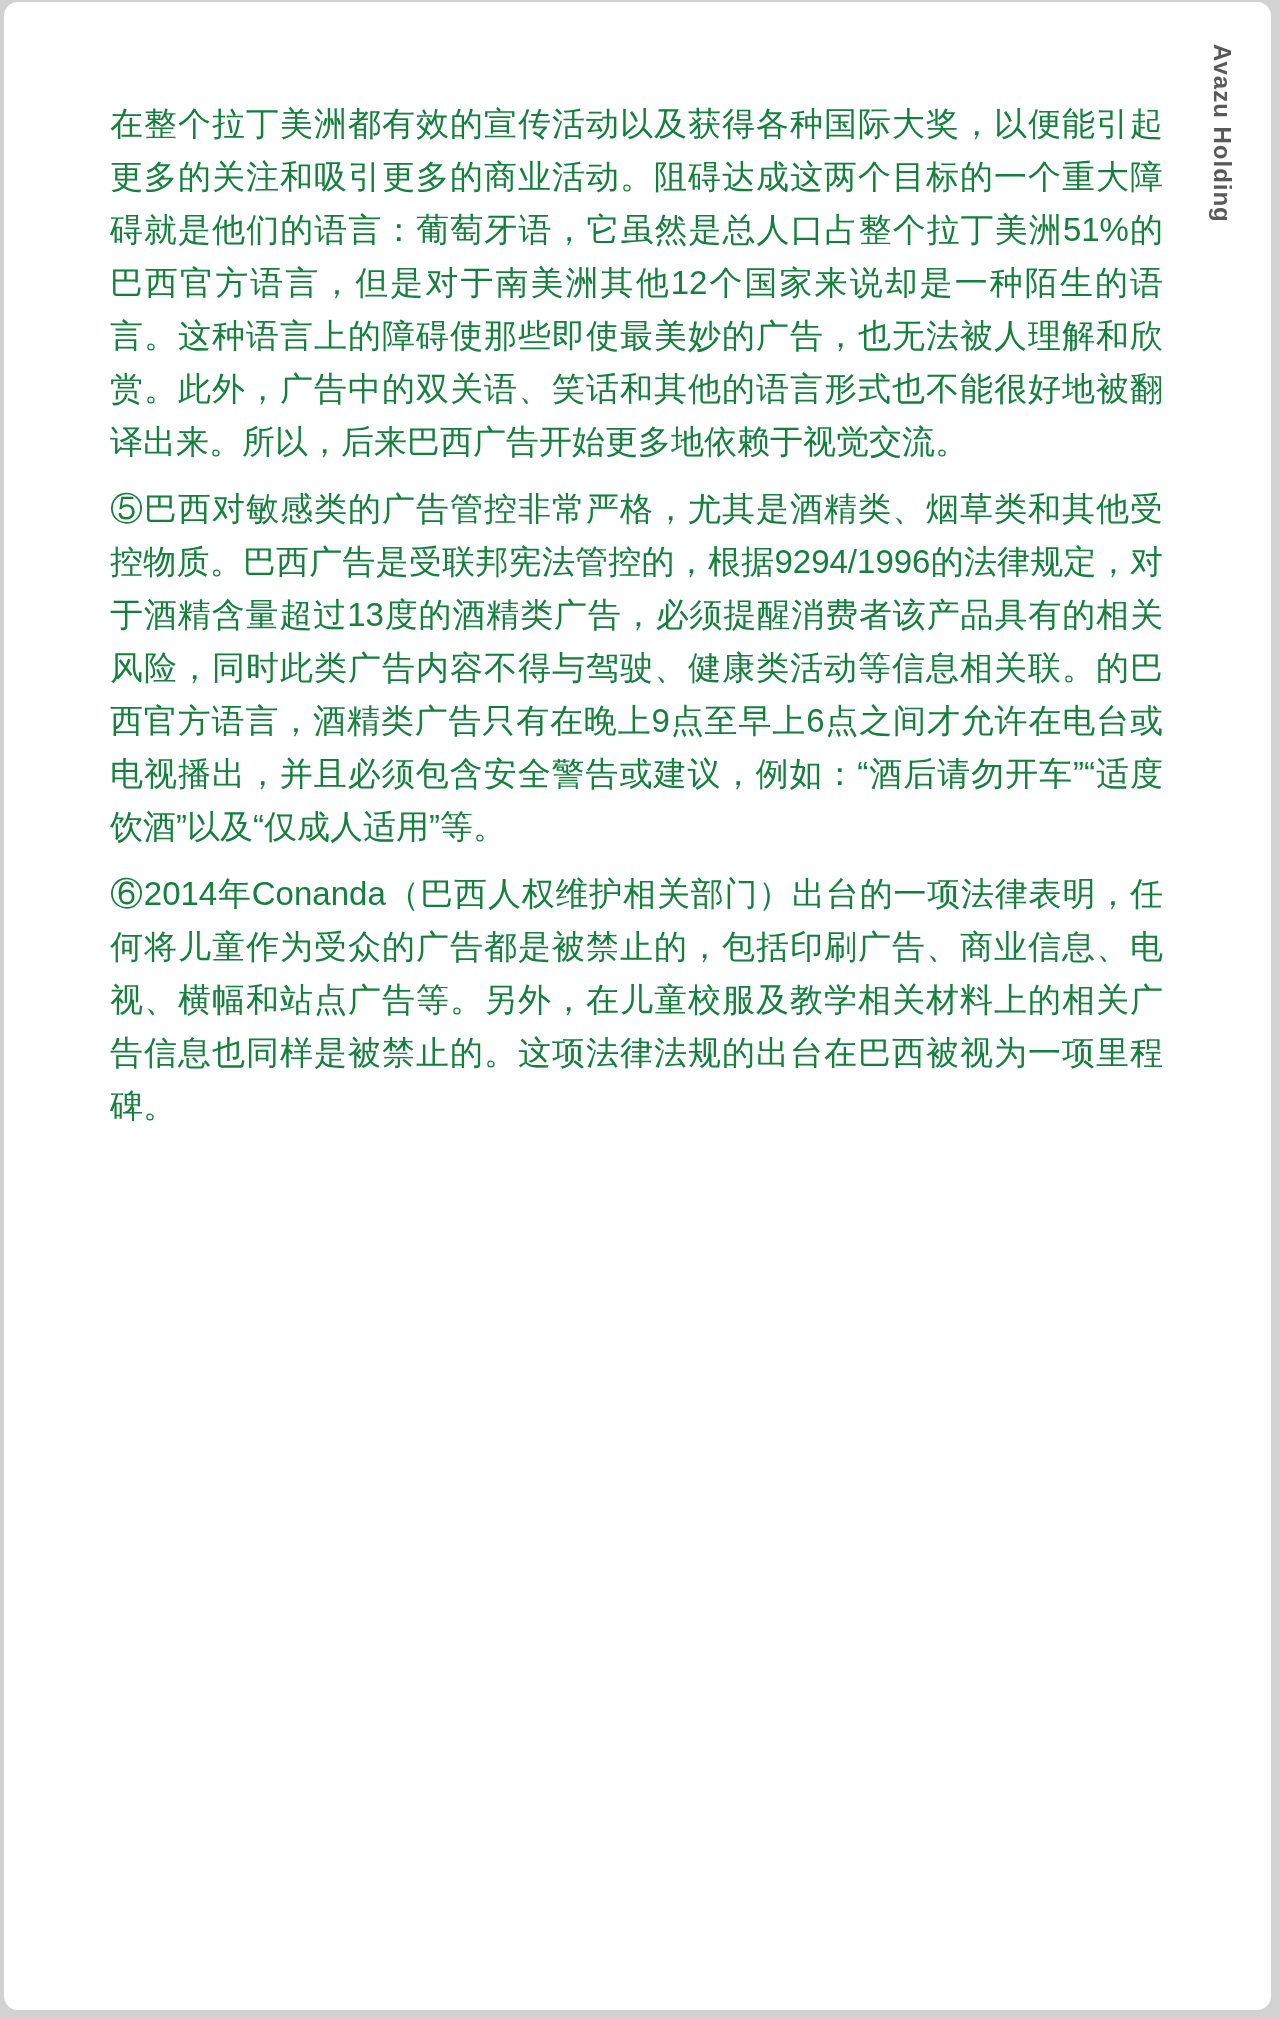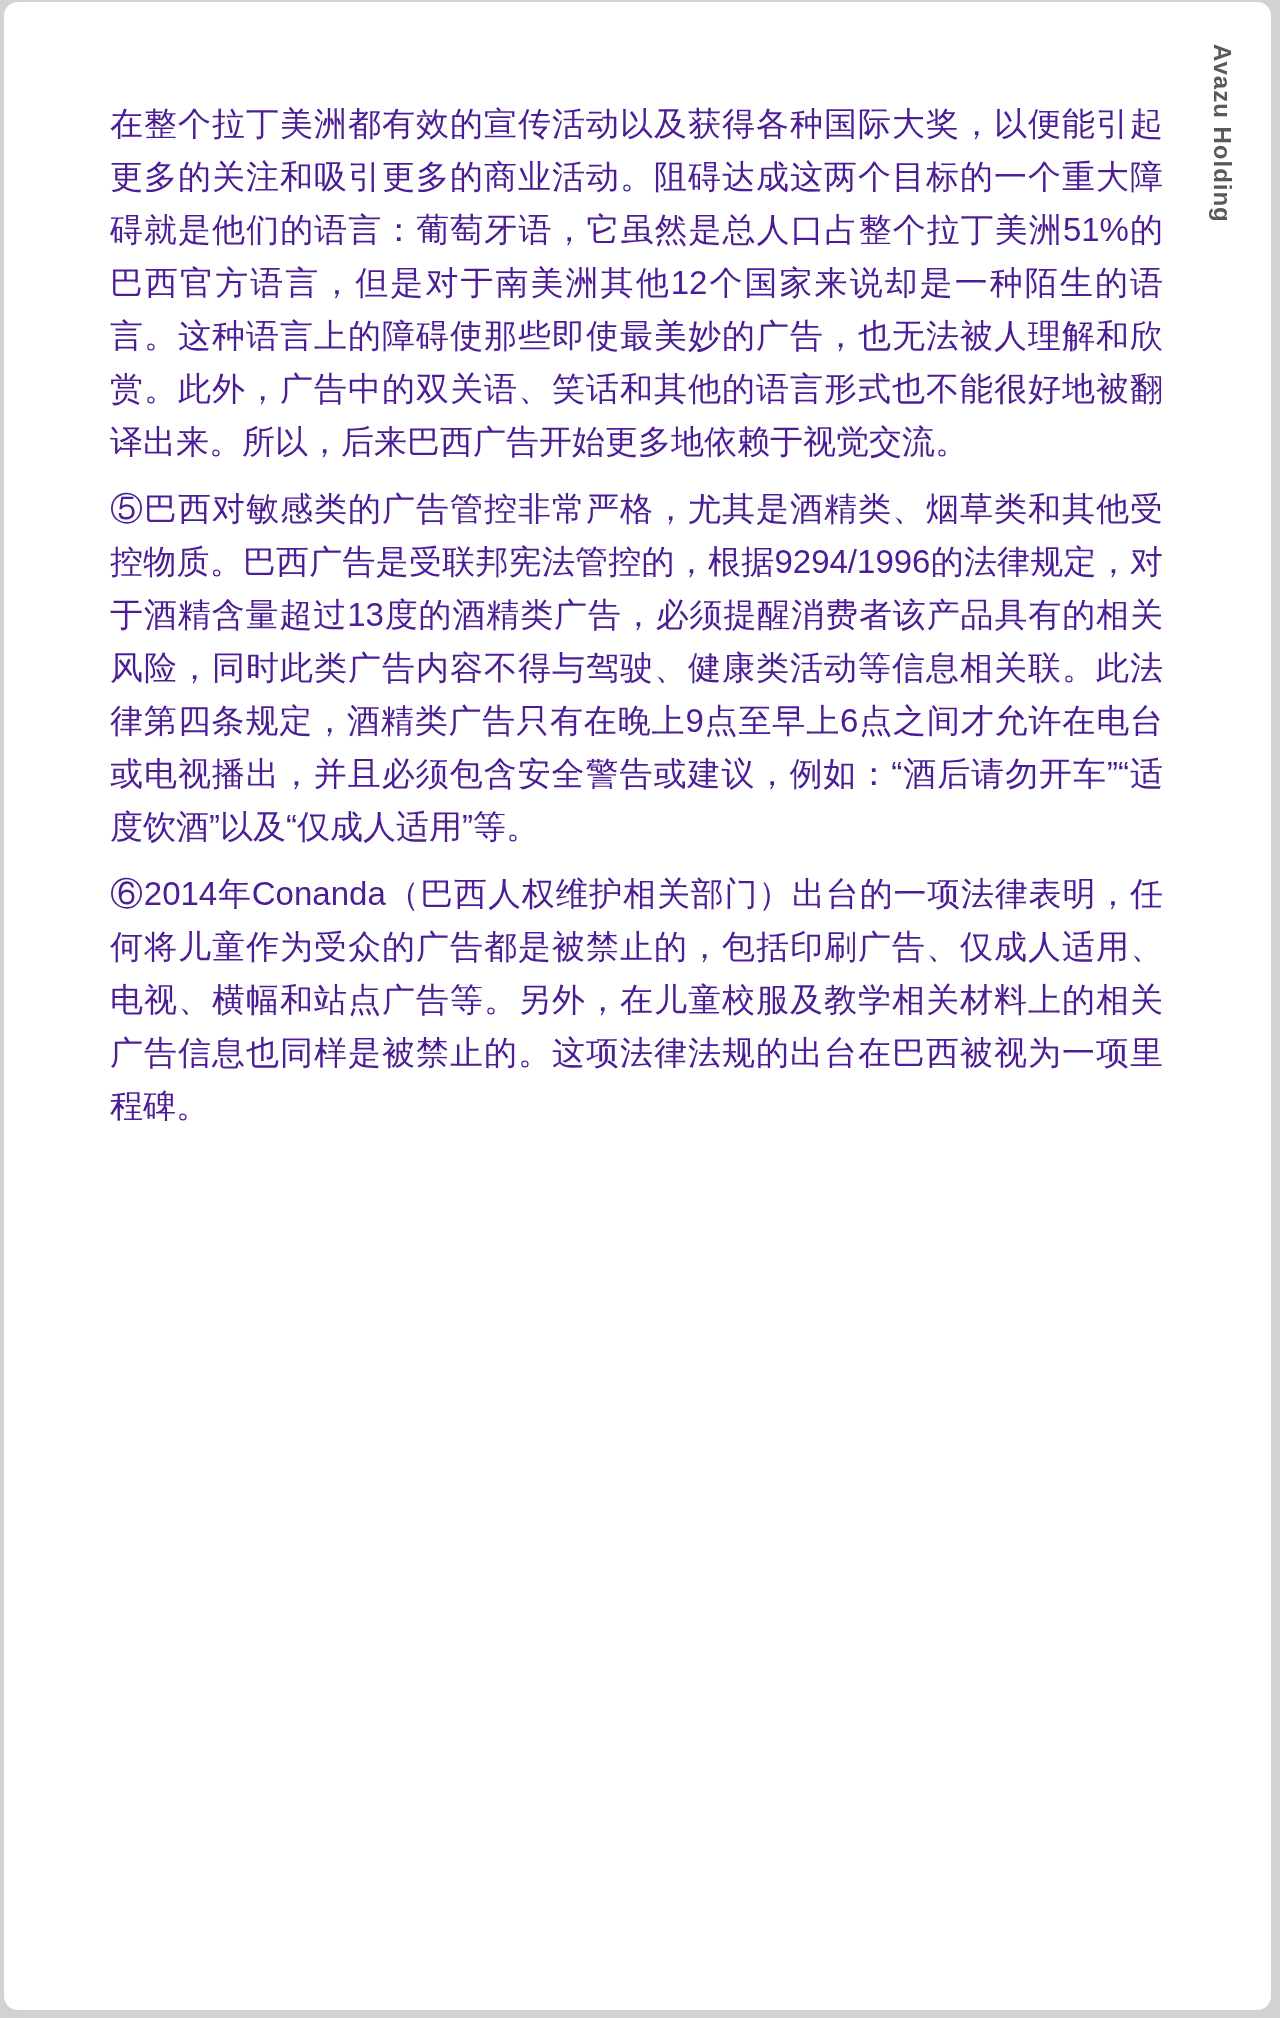--- a/index.html
+++ b/index.html
@@ -34,36 +34,36 @@
     color: #595959;
     white-space: nowrap;
   }
   .content {
     position: absolute;
     left: 106px; 
     top: 95px;
     width: 1053px;
     font-size: 33px;
     line-height: 53px;
-    color: #4c1d95;
+    color: #15803d;
     text-align: justify;
   }
   .content p {
     margin: 0 0 14px 0;
     word-break: break-all;
   }
   .content p:last-child {
     margin-bottom: 0;
   }
 </style>
 </head>
 <body>
 
 <div class="canvas">
   <div class="page">
     <div class="brand">Avazu Holding</div>
     <div class="content">
       <p>在整个拉丁美洲都有效的宣传活动以及获得各种国际大奖，以便能引起更多的关注和吸引更多的商业活动。阻碍达成这两个目标的一个重大障碍就是他们的语言：葡萄牙语，它虽然是总人口占整个拉丁美洲51%的巴西官方语言，但是对于南美洲其他12个国家来说却是一种陌生的语言。这种语言上的障碍使那些即使最美妙的广告，也无法被人理解和欣赏。此外，广告中的双关语、笑话和其他的语言形式也不能很好地被翻译出来。所以，后来巴西广告开始更多地依赖于视觉交流。</p>
-      <p>⑤巴西对敏感类的广告管控非常严格，尤其是酒精类、烟草类和其他受控物质。巴西广告是受联邦宪法管控的，根据9294/1996的法律规定，对于酒精含量超过13度的酒精类广告，必须提醒消费者该产品具有的相关风险，同时此类广告内容不得与驾驶、健康类活动等信息相关联。此法律第四条规定，酒精类广告只有在晚上9点至早上6点之间才允许在电台或电视播出，并且必须包含安全警告或建议，例如：“酒后请勿开车”“适度饮酒”以及“仅成人适用”等。</p>
-      <p>⑥2014年Conanda（巴西人权维护相关部门）出台的一项法律表明，任何将儿童作为受众的广告都是被禁止的，包括印刷广告、仅成人适用、电视、横幅和站点广告等。另外，在儿童校服及教学相关材料上的相关广告信息也同样是被禁止的。这项法律法规的出台在巴西被视为一项里程碑。</p>
+      <p>⑤巴西对敏感类的广告管控非常严格，尤其是酒精类、烟草类和其他受控物质。巴西广告是受联邦宪法管控的，根据9294/1996的法律规定，对于酒精含量超过13度的酒精类广告，必须提醒消费者该产品具有的相关风险，同时此类广告内容不得与驾驶、健康类活动等信息相关联。的巴西官方语言，酒精类广告只有在晚上9点至早上6点之间才允许在电台或电视播出，并且必须包含安全警告或建议，例如：“酒后请勿开车”“适度饮酒”以及“仅成人适用”等。</p>
+      <p>⑥2014年Conanda（巴西人权维护相关部门）出台的一项法律表明，任何将儿童作为受众的广告都是被禁止的，包括印刷广告、商业信息、电视、横幅和站点广告等。另外，在儿童校服及教学相关材料上的相关广告信息也同样是被禁止的。这项法律法规的出台在巴西被视为一项里程碑。</p>
     </div>
   </div>
 </div>
 
 </body></html>

